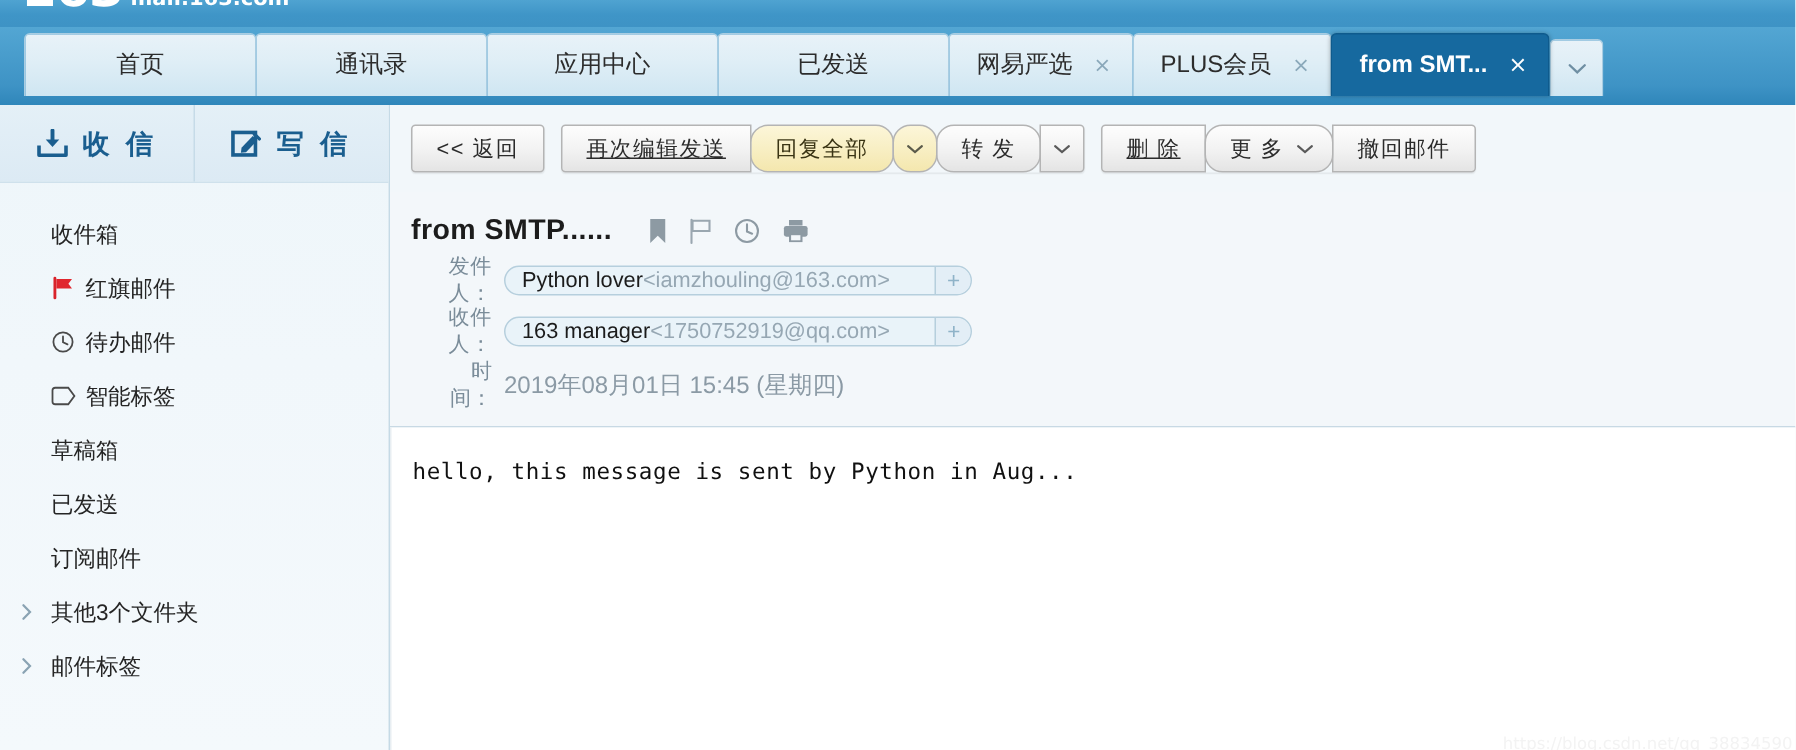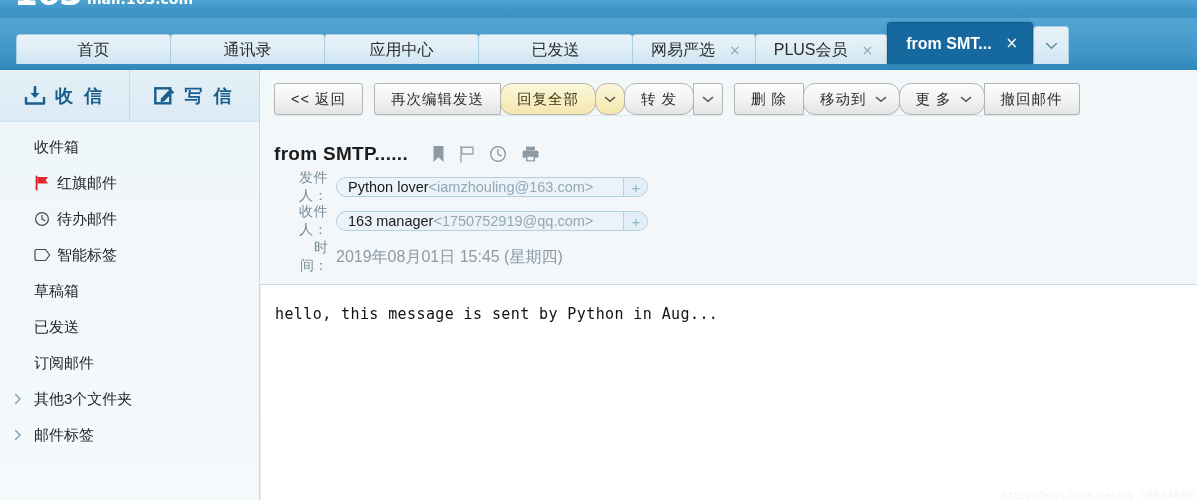--- a/index.html
+++ b/index.html
@@ -36,21 +36,21 @@
   .tabstrip {
     position: absolute; left: 0; top: 18px; width: 1197px; height: 52px;
     background: linear-gradient(to bottom, #53a6d3 0%, #3e93c5 75%, #2f86ba 100%);
   }
   .tabs {
     position: absolute; left: 16px; top: 6px; height: 40px;
     display: flex; align-items: flex-end;
   }
   .tab {
     position: relative;
-    height: 30px; min-width: 60px;
+    height: 42px; min-width: 60px;
     display: flex; align-items: center; justify-content: center;
     gap: 8px;
     padding: 0 18px;
     font-size: 16px; color: #2c2c2c;
     background: linear-gradient(to bottom, #e8f2f8 0%, #dfeef6 45%, #cfe6f2 100%);
     border: 1px solid #a9cde2;
     border-bottom: none;
     border-radius: 4px 4px 0 0;
     margin-right: -1px;
     white-space: nowrap;
@@ -94,21 +94,21 @@
     background: linear-gradient(to bottom, #e4f0f7 0%, #dceaf4 100%);
   }
   .sb-action {
     flex: 1; display: flex; align-items: center; justify-content: center; gap: 9px;
     font-size: 18px; font-weight: bold; color: #1a5e8f;
     letter-spacing: 3px;
   }
   .sb-action + .sb-action { border-left: 1px solid #c6dbe8; }
   .sb-action svg { display: block; flex: 0 0 auto; }
 
-  .sb-list { padding-top: 7px; }
+  .sb-list { padding-top: 16px; }
   .sb-item {
     height: 36px; display: flex; align-items: center;
     padding-left: 34px; font-size: 15px; color: #252525;
     position: relative;
   }
   .sb-item .sb-ic {
     position: absolute; left: 33px; top: 50%; transform: translateY(-50%);
     width: 18px; height: 18px; display: flex; align-items: center; justify-content: center;
   }
   .sb-item.with-icon { padding-left: 57px; }
@@ -133,21 +133,21 @@
     padding: 0 16px;
     font-size: 14.5px; color: #2b2b2b; letter-spacing: 1px;
     background: linear-gradient(to bottom, #fdfdfd 0%, #f3f3f3 50%, #e4e4e4 100%);
     border: 1px solid #b4b4b4;
     border-radius: 3px;
     box-shadow: 0 1px 1px rgba(0,0,0,0.07);
     white-space: nowrap;
   }
   .btn-group { display: flex; height: 32px; }
   .btn-group .btn { border-radius: 12px; margin-left: -1px; box-shadow: none; }
-  .btn-group .btn:first-child { border-radius: 3px 0 0 3px; margin-left: 0; }
+  .btn-group .btn:first-child { border-radius: 3px 0 0 3px; margin-left: 0; text-decoration: underline; }
   .btn-group .btn:last-child { border-radius: 0 3px 3px 0; }
   .btn-group { box-shadow: 0 1px 1px rgba(0,0,0,0.07); border-radius: 3px; }
   .btn.split-arrow { padding: 0 8px; }
   .btn.highlight {
     background: linear-gradient(to bottom, #fcf6d9 0%, #f8efc4 50%, #f4e7ae 100%);
     color: #3a3414;
   }
   .btn.arrow-attached { padding: 0 12px 0 16px; gap: 8px; }
 
   
@@ -382,28 +382,20 @@
             <svg width="12" height="7" viewBox="0 0 12 7">
                 <path d="M1.4 1.4 L6 5.4 L10.6 1.4" fill="none" stroke="#5a5a5a" stroke-width="1.4" stroke-linecap="round"></path>
               </svg>
           </span>
         </div>
       </div>
 
       <div class="btn-group">
         <div class="btn">删 除</div>
         <div class="btn arrow-attached">
-          <span>移动到</span>
-          <span class="caret">
-            <svg width="12" height="7" viewBox="0 0 12 7">
-                <path d="M1.4 1.4 L6 5.4 L10.6 1.4" fill="none" stroke="#5a5a5a" stroke-width="1.4" stroke-linecap="round"></path>
-              </svg>
-          </span>
-        </div>
-        <div class="btn arrow-attached">
           <span>更 多</span>
           <span class="caret">
             <svg width="12" height="7" viewBox="0 0 12 7">
                 <path d="M1.4 1.4 L6 5.4 L10.6 1.4" fill="none" stroke="#5a5a5a" stroke-width="1.4" stroke-linecap="round"></path>
               </svg>
           </span>
         </div>
         <div class="btn">撤回邮件</div>
       </div>
 

